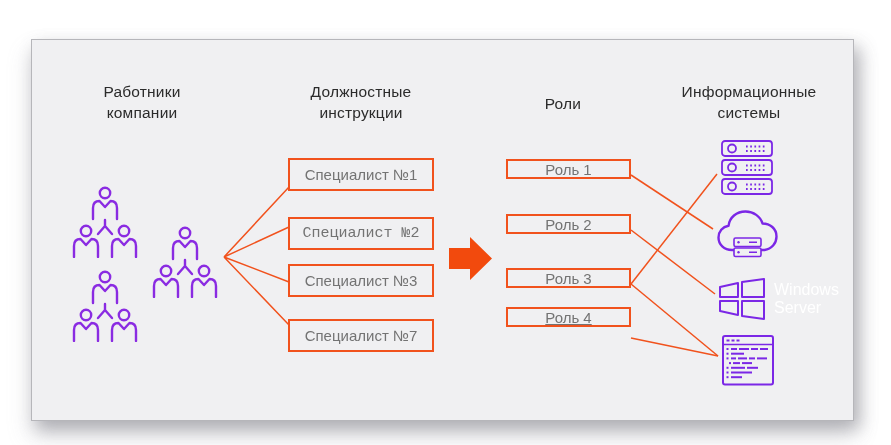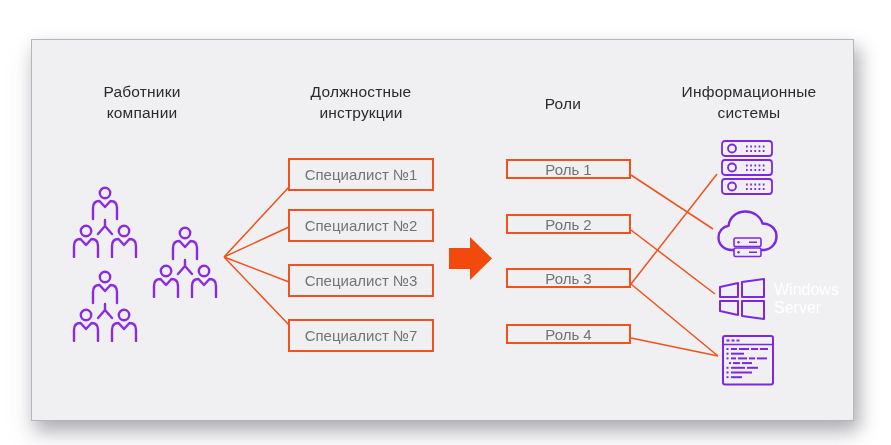--- a/index.html
+++ b/index.html
@@ -70,32 +70,32 @@
 
         <path d="M599 135 L681 189"></path>
         <path d="M599 190 L683 254"></path>
         <path d="M599 244 L685 134"></path>
         <path d="M599 244 L686 316"></path>
         <path d="M599 298 L686 316"></path>
       </g>
     </svg>
 
     <div class="box spec" style="top:118px;">Специалист №1</div>
-    <div class="box spec" style="top:169px;">Специалист №2</div>
+    <div class="box spec" style="top:177px;font-family:Liberation Mono, monospace;">Специалист №2</div>
     <div class="box spec" style="top:224px;">Специалист №3</div>
     <div class="box spec" style="top:279px;">Специалист №7</div>
 
     <svg class="arrow" style="left:415px; top:195px;" width="48" height="48" viewBox="0 0 48 48">
       <polygon points="2,13 23,13 23,2 45,23.5 23,45 23,34 2,34" fill="#f24a0d"></polygon>
     </svg>
 
     <div class="box role" style="top:119px;">Роль 1</div>
     <div class="box role" style="top:174px;">Роль 2</div>
     <div class="box role" style="top:228px;">Роль 3</div>
-    <div class="box role" style="top:284px;">Роль 4</div>
+    <div class="box role" style="top:267px;text-decoration:underline;">Роль 4</div>
 
     <svg class="icon" style="left:689px; top:100px;" width="52" height="56" viewBox="0 0 52 56">
       <g fill="none" stroke="#7b27e6" stroke-width="1.8">
         <rect x="1" y="1" width="50" height="15" rx="3"></rect>
         <rect x="1" y="20" width="50" height="15" rx="3"></rect>
         <rect x="1" y="39" width="50" height="15" rx="3"></rect>
         <circle cx="11" cy="8.5" r="4"></circle>
         <circle cx="11" cy="27.5" r="4"></circle>
         <circle cx="11" cy="46.5" r="4"></circle>
         <g stroke-width="2" stroke-dasharray="1.7 2.5">

